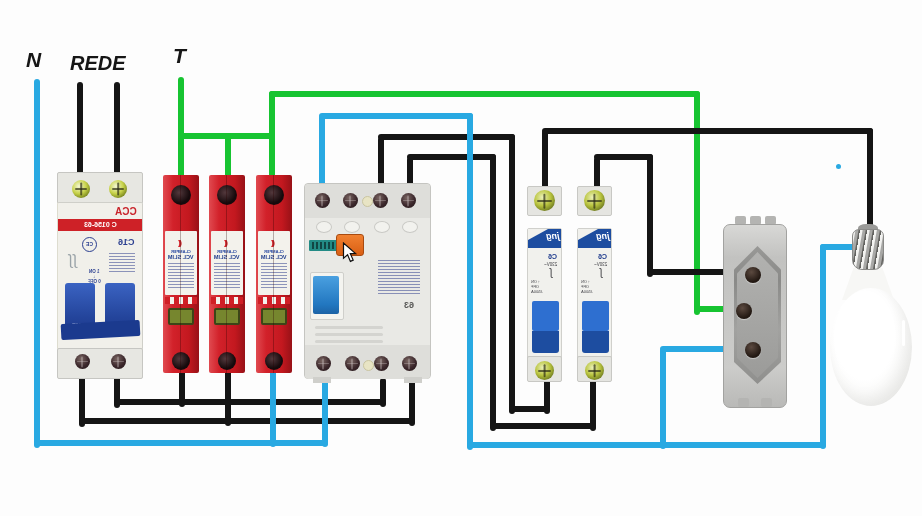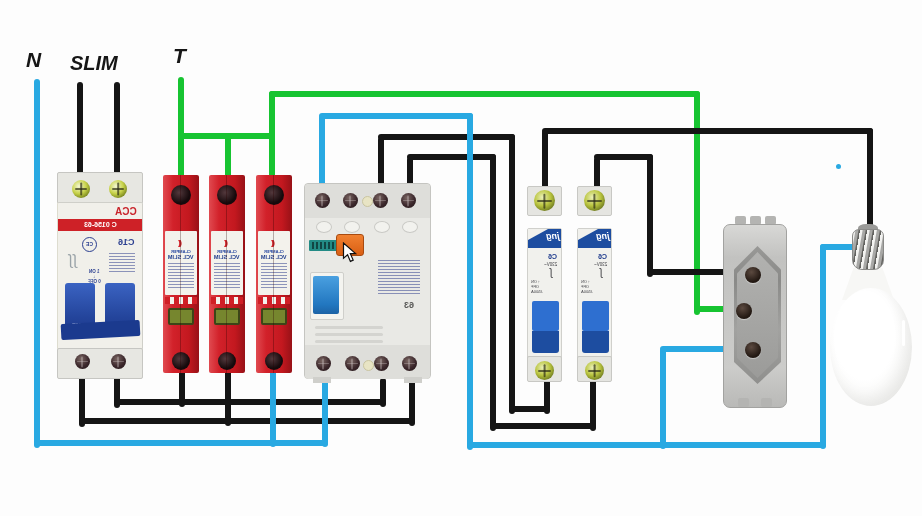--- a/index.html
+++ b/index.html
@@ -139,21 +139,21 @@
   
   .stray-dot{left:836px;top:164px;width:5px;height:5px;border-radius:50%;}
   .cursor{position:absolute;left:342px;top:242px;}
 </style>
 </head>
 <body>
 
 <div class="stage">
 
   <div class="lbl n">N</div>
-  <div class="lbl rede">SLIM</div>
+  <div class="lbl rede">REDE</div>
   <div class="lbl t">T</div>
 
   <div id="wires" class="abs" style="left:0;top:0;">
       <div>
         <div class="wire" style="background: rgb(23, 196, 49); left: 178px; top: 77px; width: 6px; height: 124px;"></div>
         <div class="wire" style="background: rgb(23, 196, 49); left: 178px; top: 133px; width: 97px; height: 6px;"></div>
         <div class="wire" style="background: rgb(23, 196, 49); left: 225px; top: 133px; width: 6px; height: 66px;"></div>
         <div class="wire" style="background: rgb(23, 196, 49); left: 269px; top: 91px; width: 6px; height: 108px;"></div>
         <div class="wire" style="background: rgb(23, 196, 49); left: 269px; top: 91px; width: 431px; height: 6px;"></div>
         <div class="wire" style="background: rgb(23, 196, 49); left: 694px; top: 91px; width: 6px; height: 224px;"></div>

